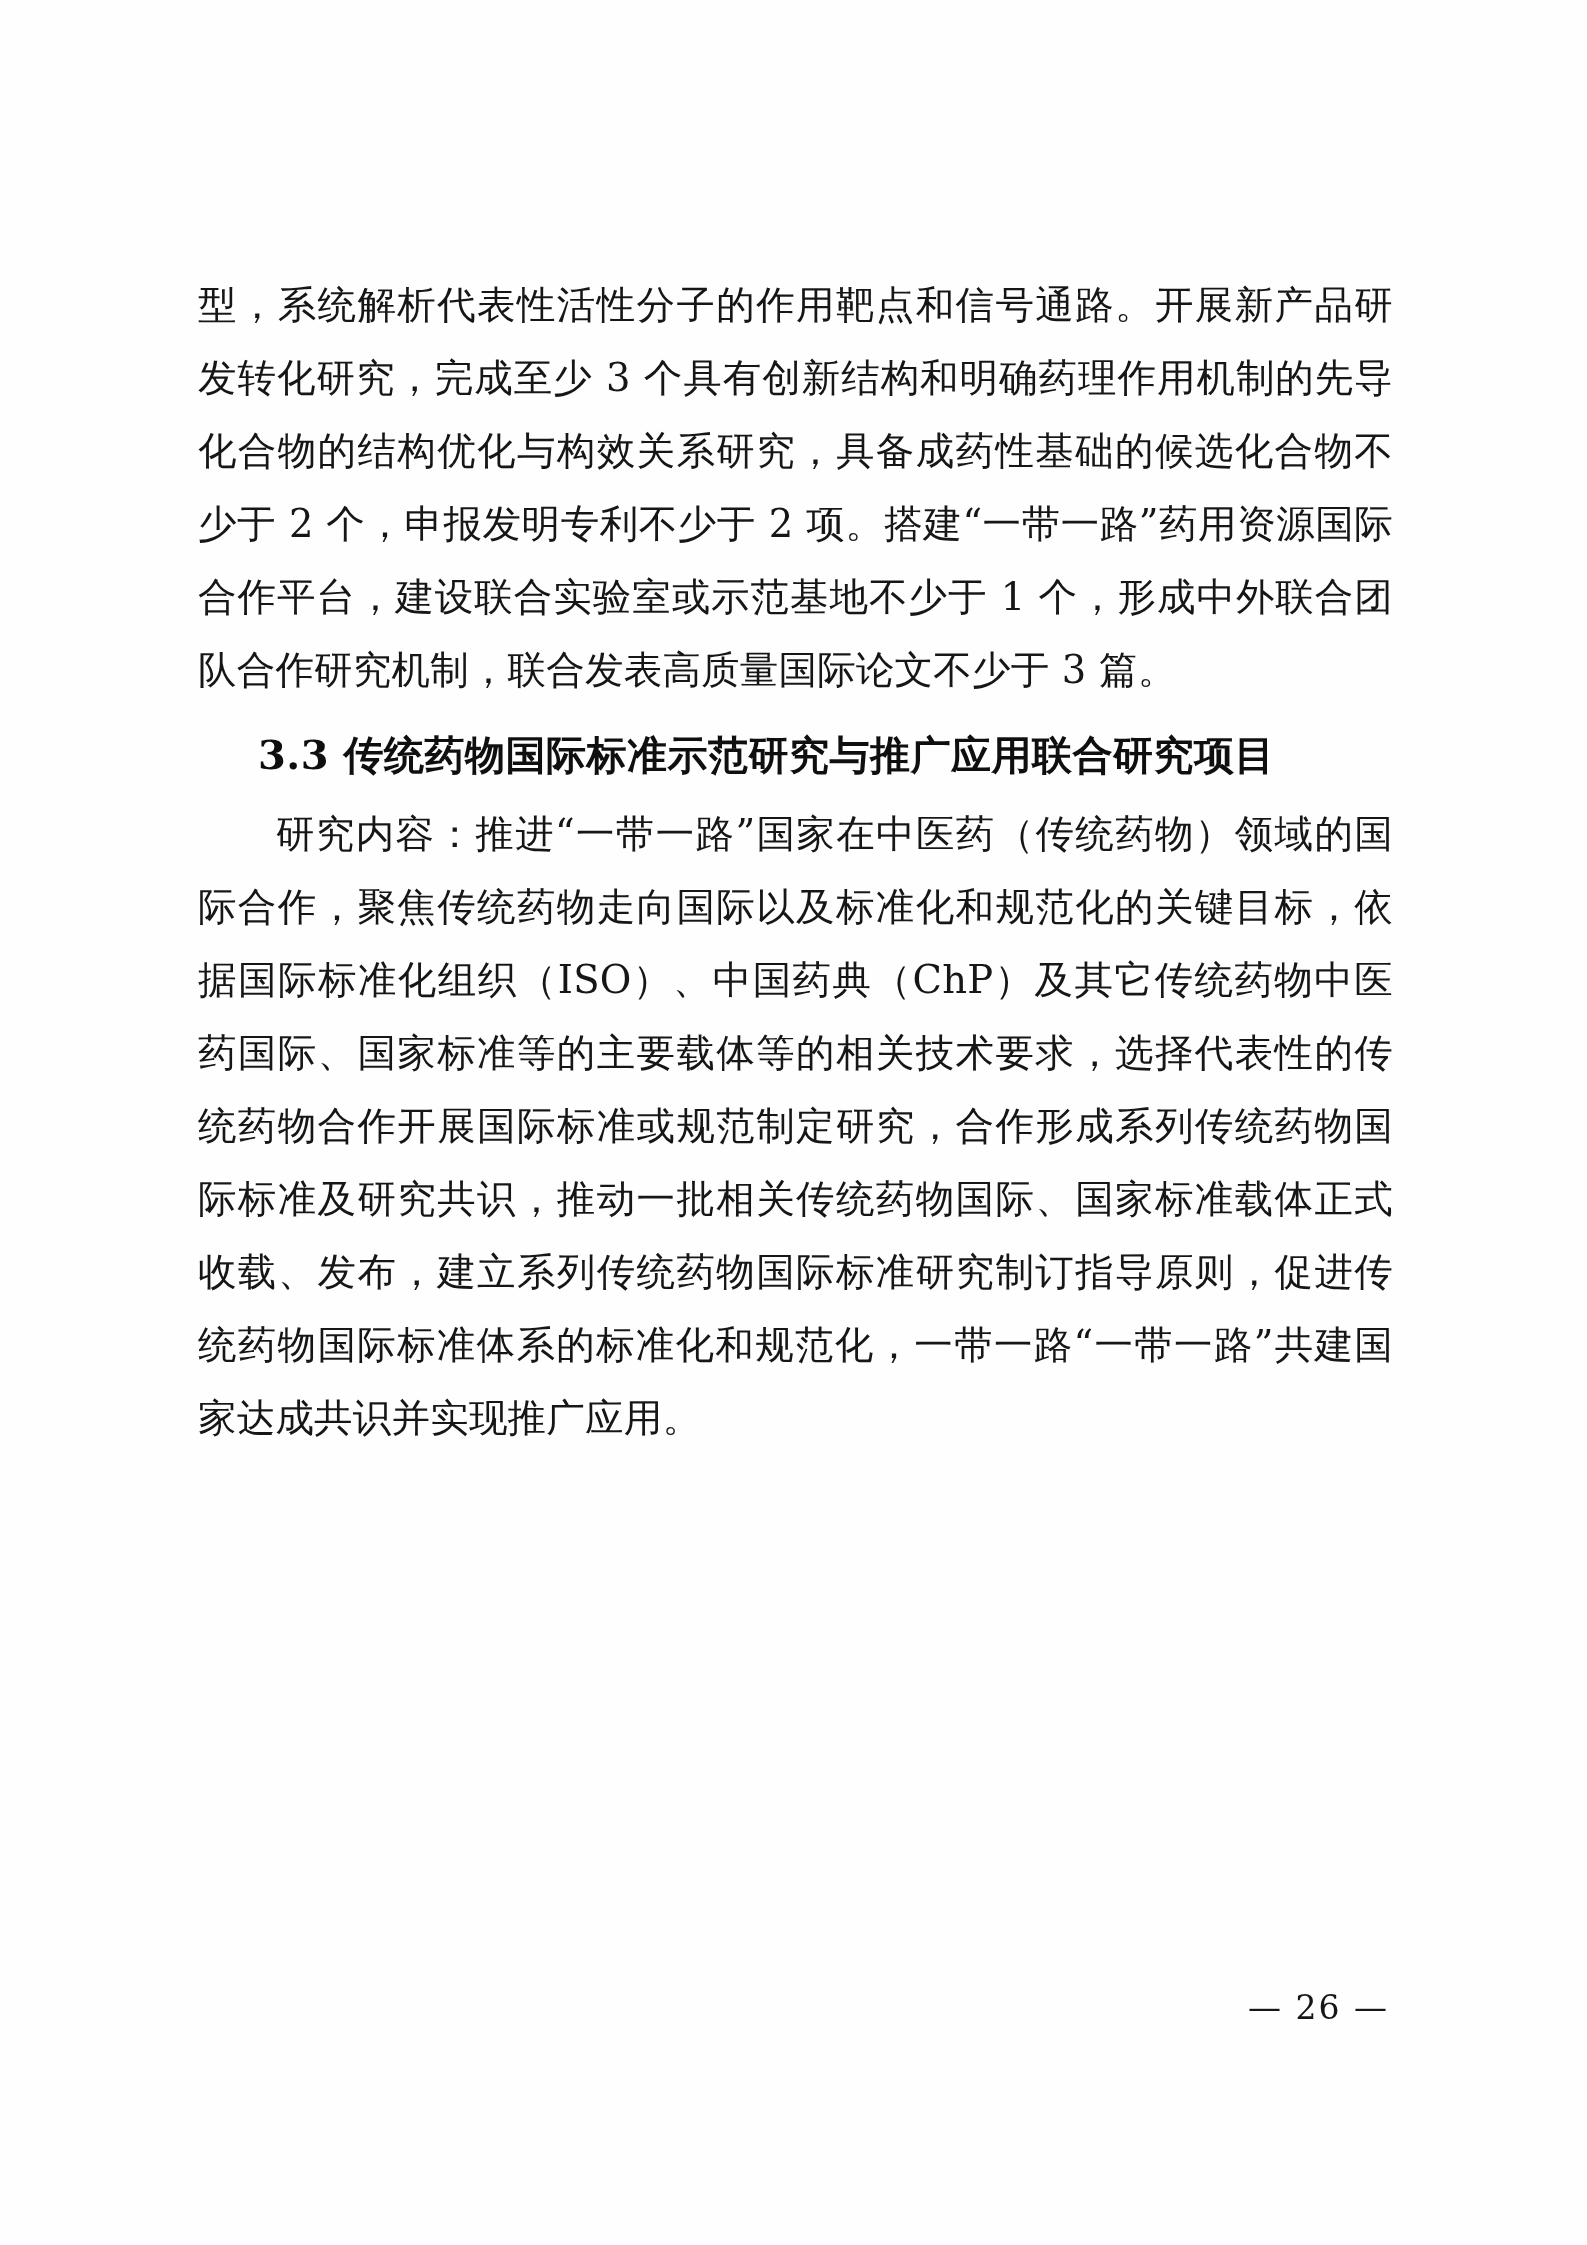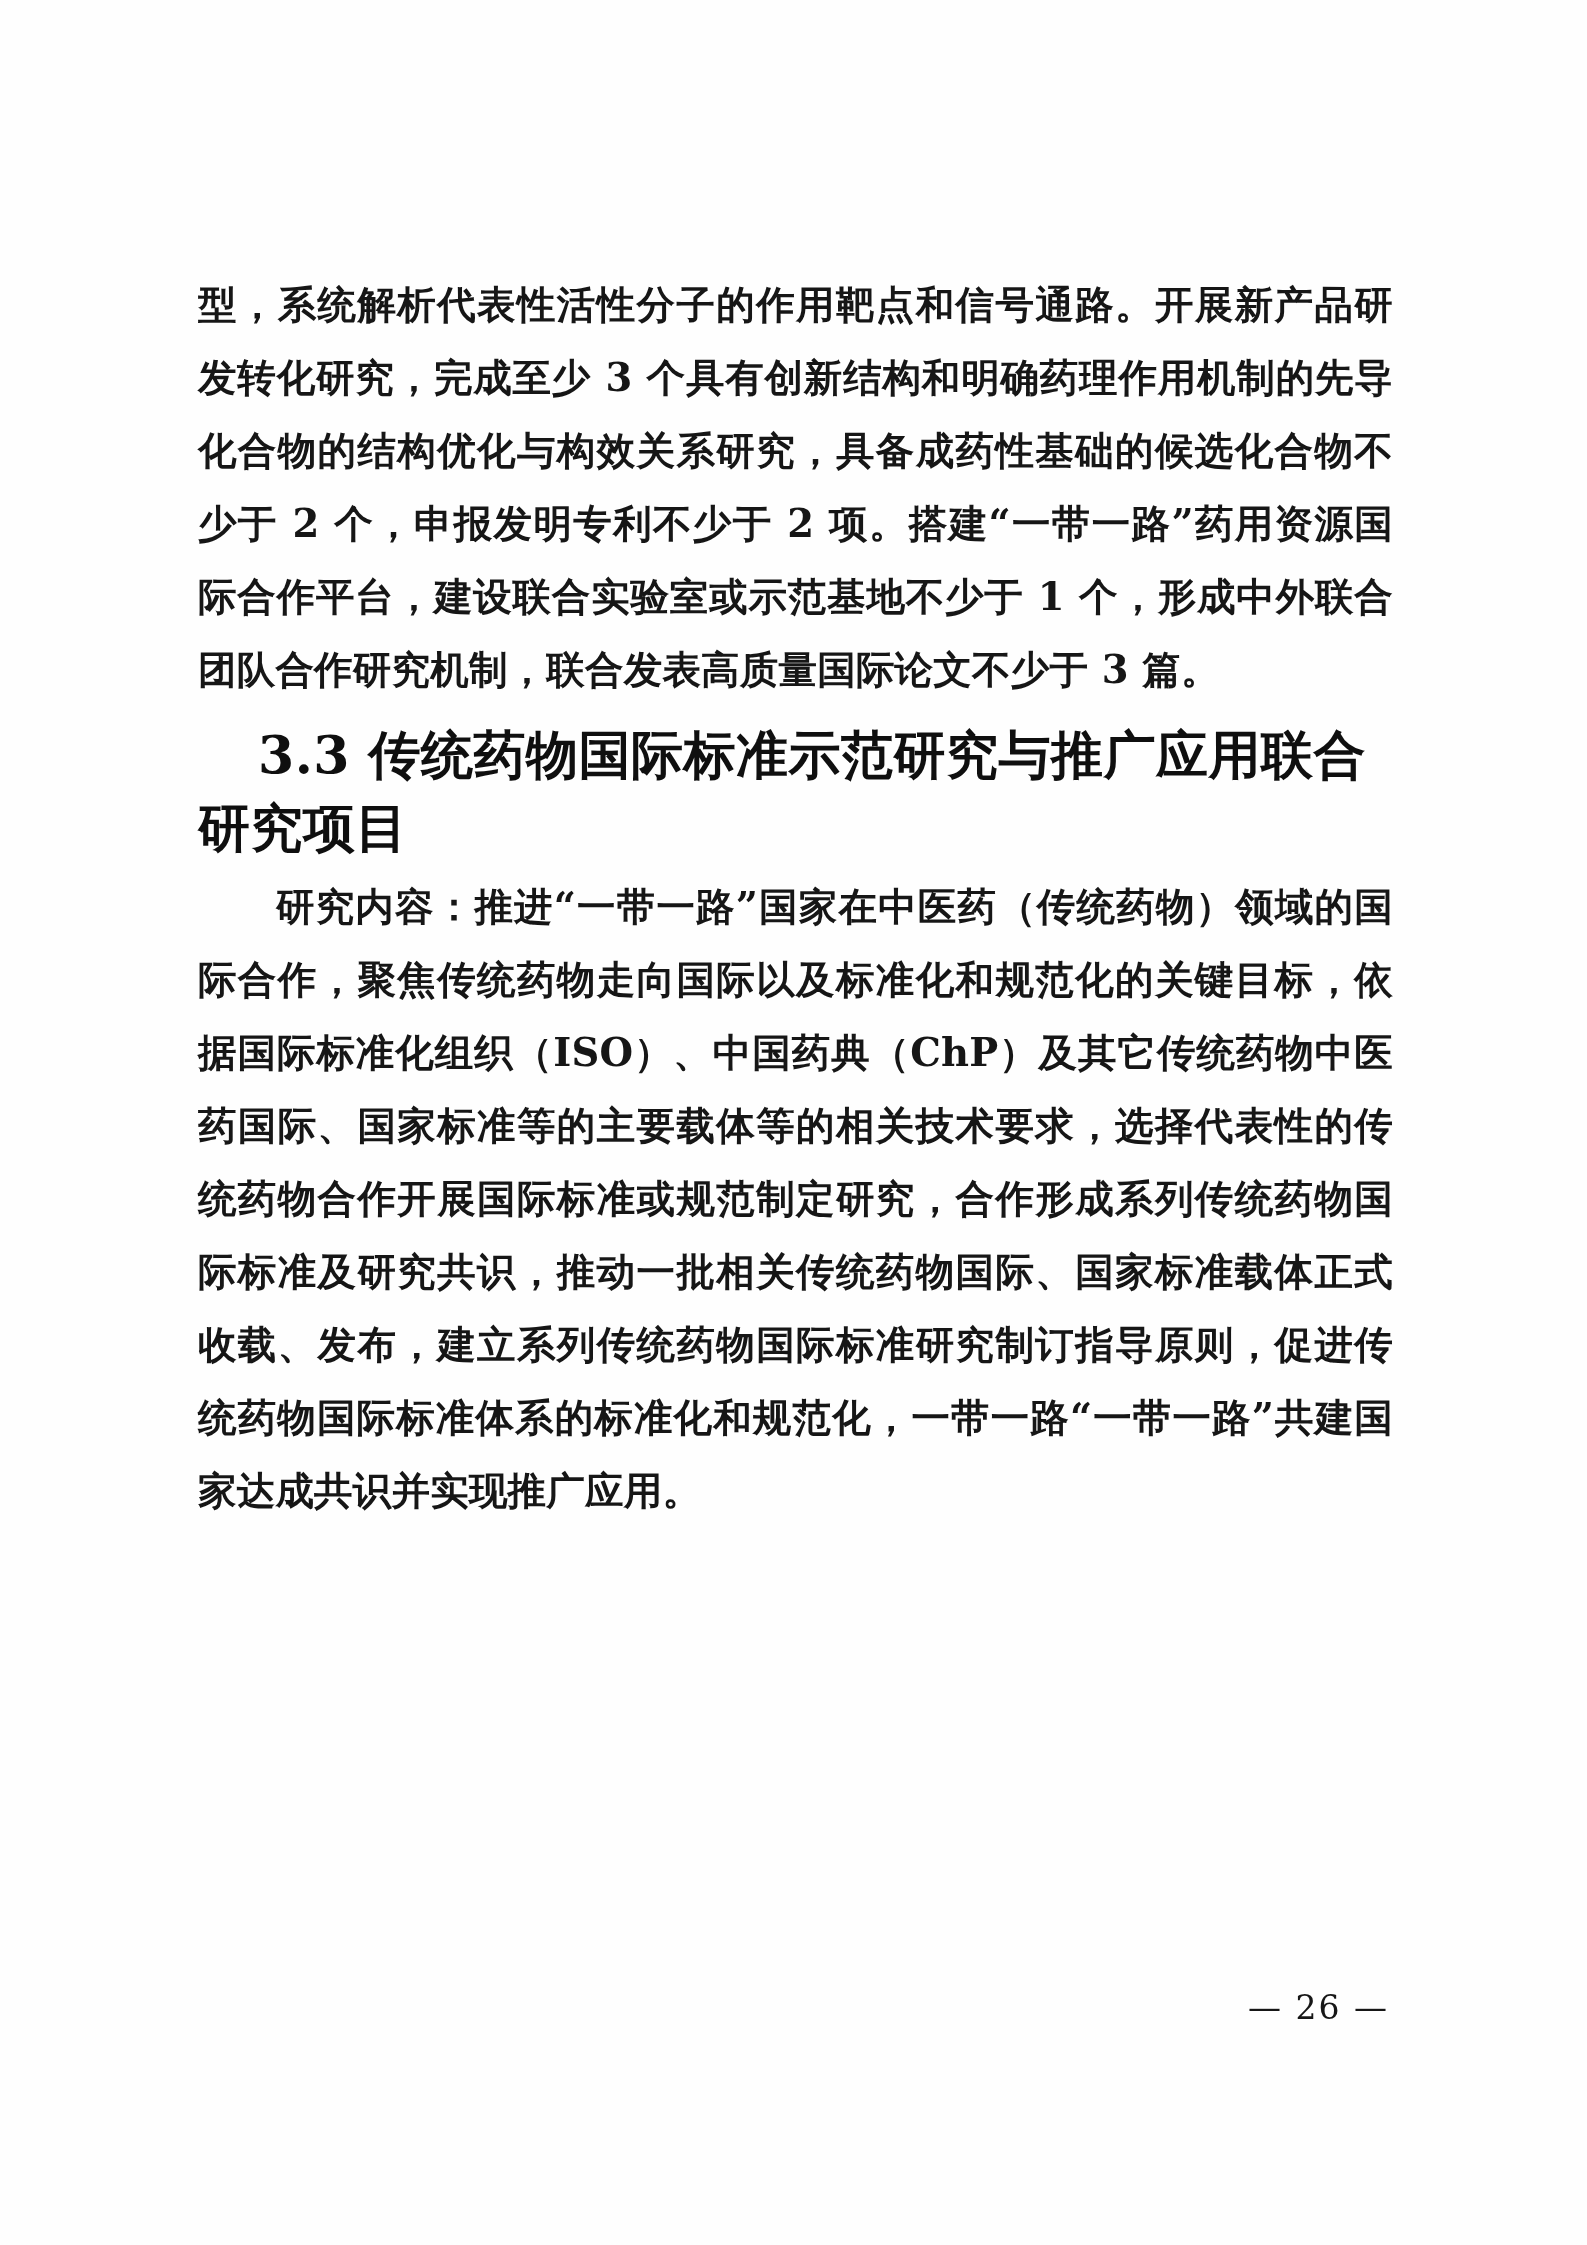--- a/index.html
+++ b/index.html
@@ -31,28 +31,27 @@
   }
   p.body-text {
     margin: 0;
     font-size: 38.5px;
     line-height: 73px;
     text-align: justify;
     text-justify: inter-ideograph;
     letter-spacing: 0.2px;
     font-family: "DejaVu Serif", "Liberation Serif", serif;
     color: #161616;
-    font-weight: bold;
   }
   p.indent {
     text-indent: 78px;
   }
   h2.section-heading {
     margin: 12px 0 6px 0;
-    font-size: 52px;
+    font-size: 40px;
     line-height: 73px;
     font-weight: bold;
     text-indent: 60px;
     letter-spacing: 0.5px;
     font-family: "DejaVu Serif", "Liberation Serif", serif;
     color: #0f0f0f;
   }
   .page-number {
     position: absolute;
     left: 0;

